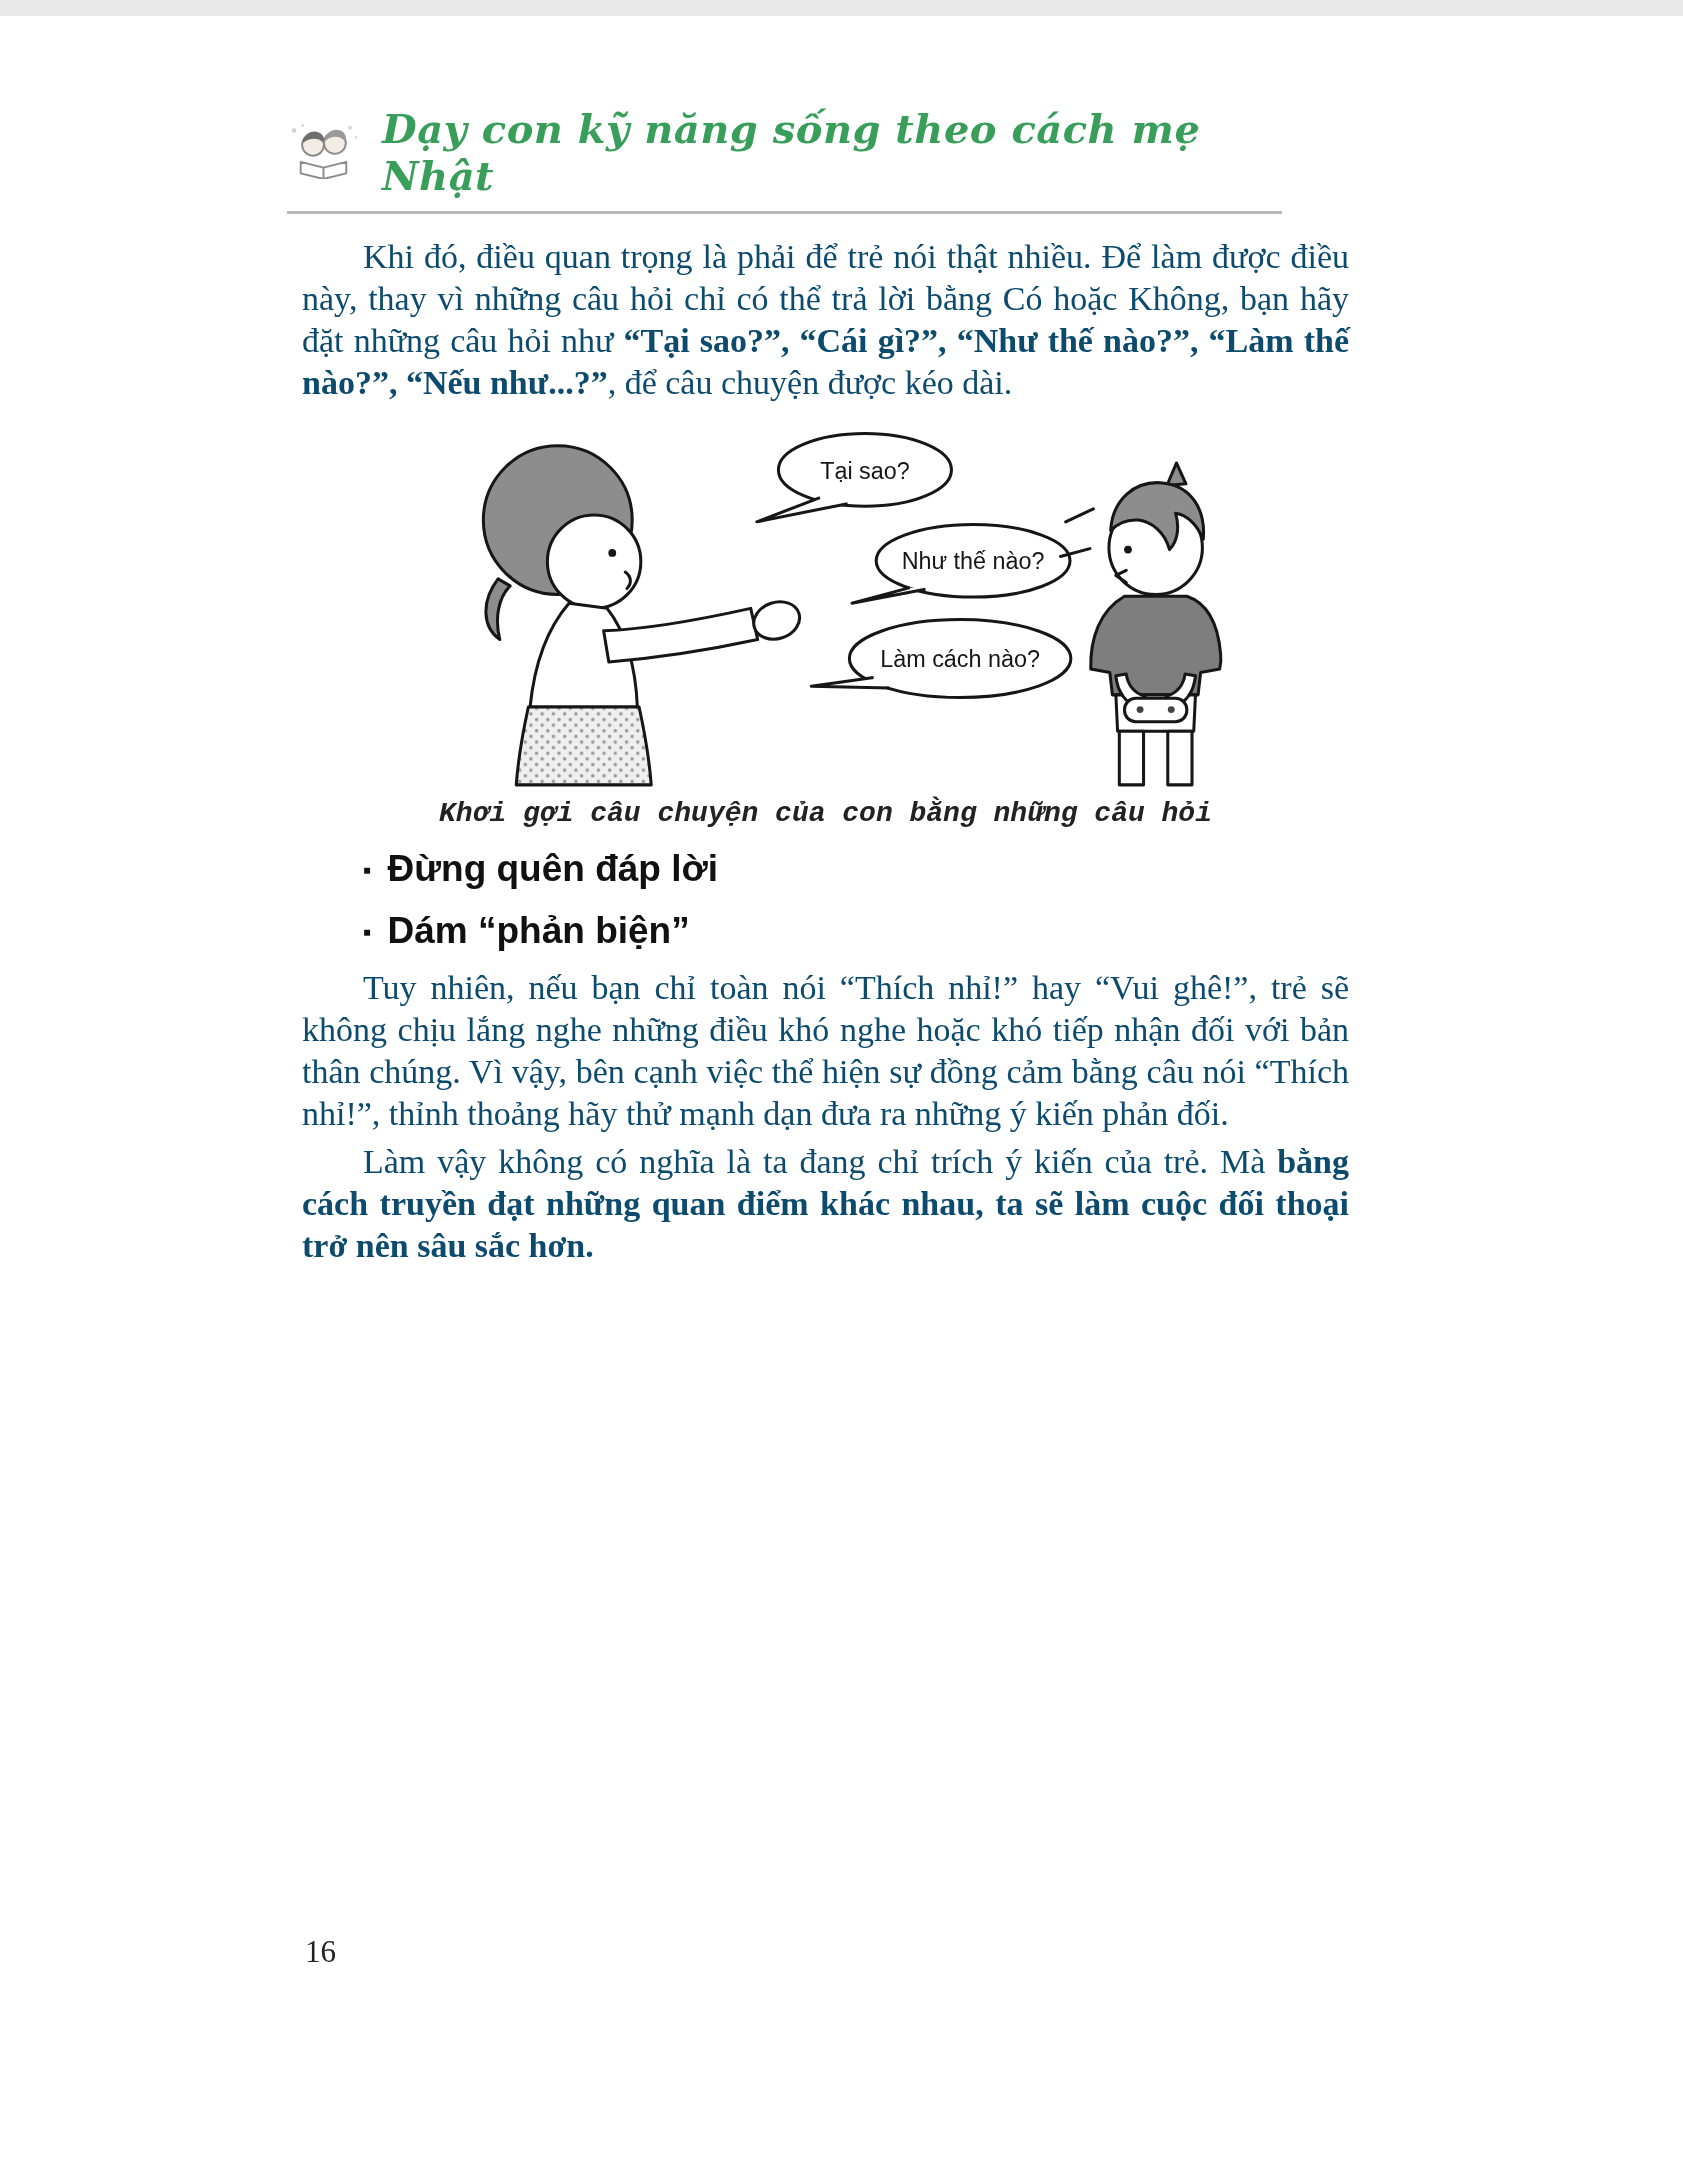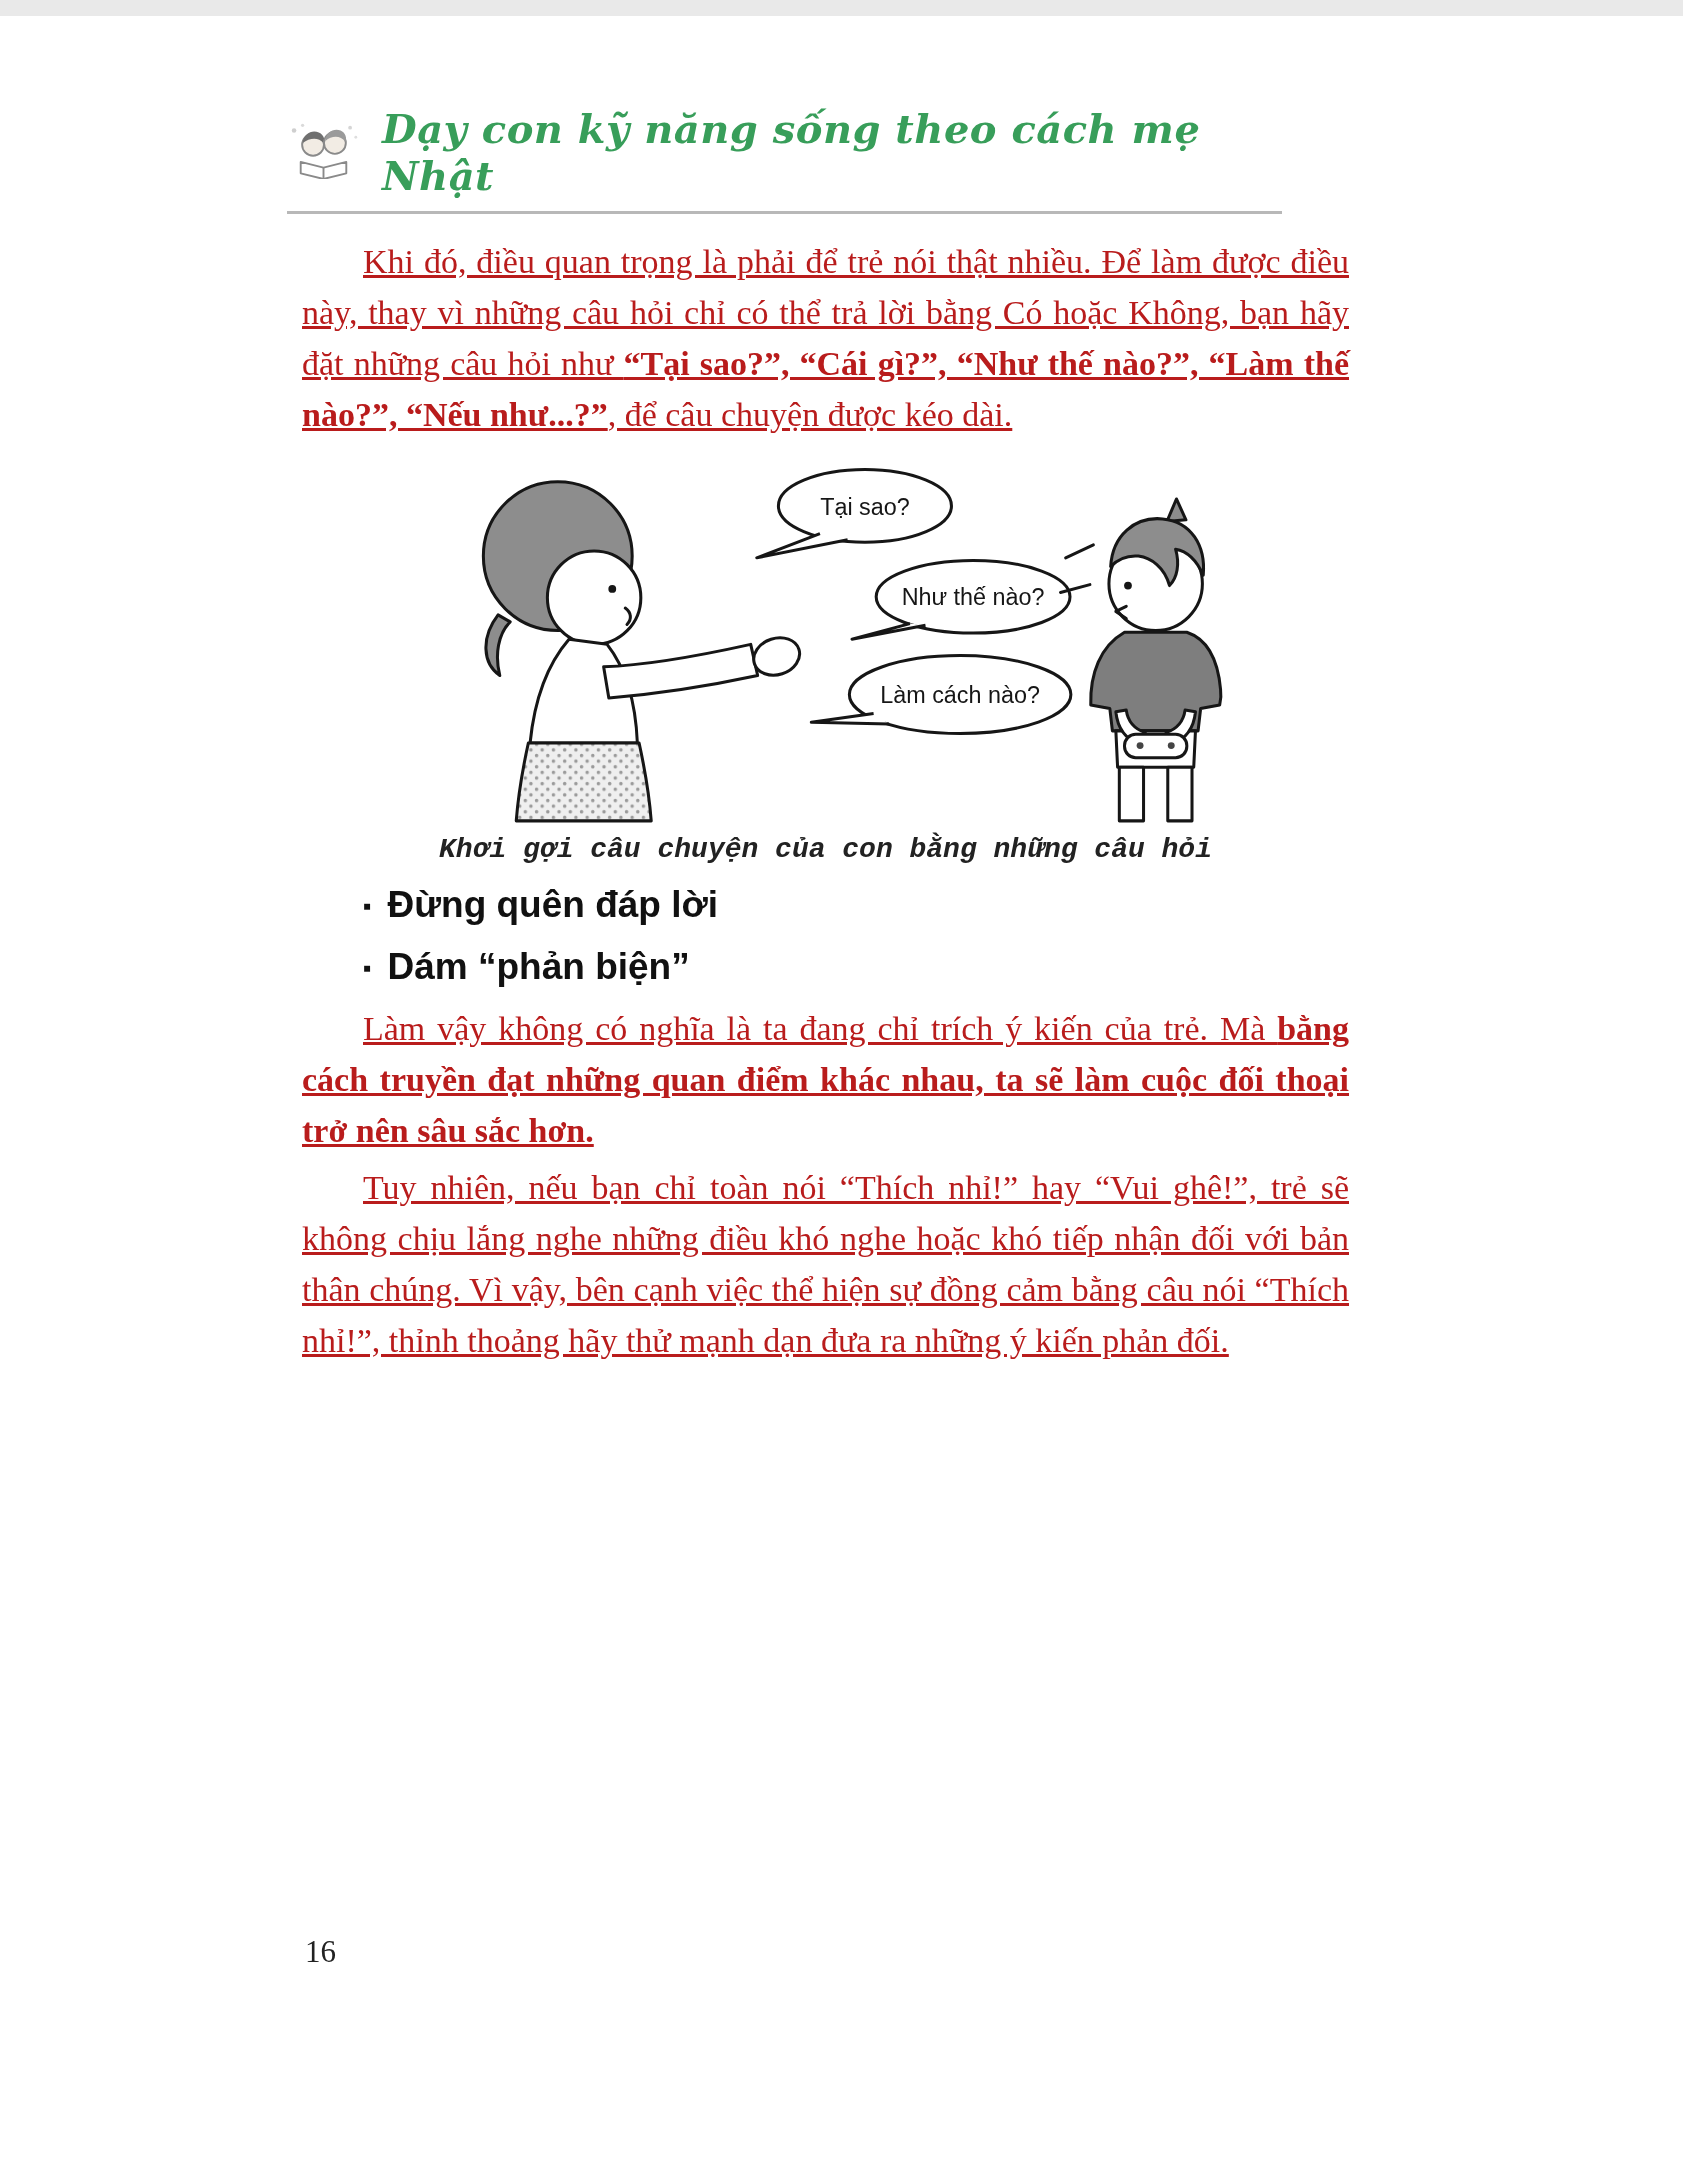--- a/index.html
+++ b/index.html
@@ -16,22 +16,22 @@
     padding-bottom:12px; border-bottom:3px solid #b8b8b8;
   }
   .hicon { flex:0 0 auto; display:block; }
   .htitle {
     font-family:"DejaVu Serif", serif; font-style:italic; font-weight:bold;
     font-size:40px; letter-spacing:0.5px; color:var(--accent, #389e5a);
   }
   
   .content { position:absolute; left:302px; top:220px; width:1047px; }
   .para {
-    font-size:34px; line-height:51px; text-align:justify;
-    text-indent:61px; margin-bottom:6px; color:#b91c1c;text-decoration:underline;
+    font-size:34px; line-height:42px; text-align:justify;
+    text-indent:61px; margin-bottom:6px; color:#0c4a6e;
   }
   .run-bold { font-weight:bold; }
   
   .fig { margin:14px 0 0 0; text-align:center; }
   .fig svg { display:block; margin:0 auto; }
   .caption {
     font-family:Liberation Mono, monospace; font-weight:bold; font-style:italic;
     font-size:28px; color:#222; margin-top:8px;
   }
   
@@ -140,21 +140,21 @@
       <span class="bullet">▪</span>
       <span>Đừng quên đáp lời</span>
     </h3>
 
 
     <h3 class="sect">
       <span class="bullet">▪</span>
       <span>Dám “phản biện”</span>
     </h3>
 
+    <p class="para"><span>Tuy nhiên, nếu bạn chỉ toàn nói “Thích nhỉ!” hay “Vui ghê!”, trẻ sẽ không chịu lắng nghe những điều khó nghe hoặc khó tiếp nhận đối với bản thân chúng. Vì vậy, bên cạnh việc thể hiện sự đồng cảm bằng câu nói “Thích nhỉ!”, thỉnh thoảng hãy thử mạnh dạn đưa ra những ý kiến phản đối.</span></p>
     <p class="para"><span>Làm vậy không có nghĩa là ta đang chỉ trích ý kiến của trẻ. Mà </span><span class="run-bold">bằng cách truyền đạt những quan điểm khác nhau, ta sẽ làm cuộc đối thoại trở nên sâu sắc hơn.</span></p>
-    <p class="para"><span>Tuy nhiên, nếu bạn chỉ toàn nói “Thích nhỉ!” hay “Vui ghê!”, trẻ sẽ không chịu lắng nghe những điều khó nghe hoặc khó tiếp nhận đối với bản thân chúng. Vì vậy, bên cạnh việc thể hiện sự đồng cảm bằng câu nói “Thích nhỉ!”, thỉnh thoảng hãy thử mạnh dạn đưa ra những ý kiến phản đối.</span></p>
 
   </main>
 
   <div class="pagenum">16</div>
   <div class="scan-edge"></div>
 </div>
 
 
 </body></html>

